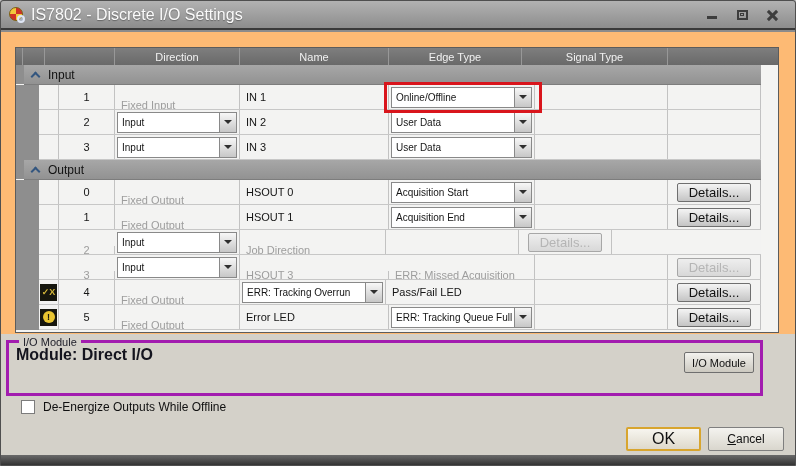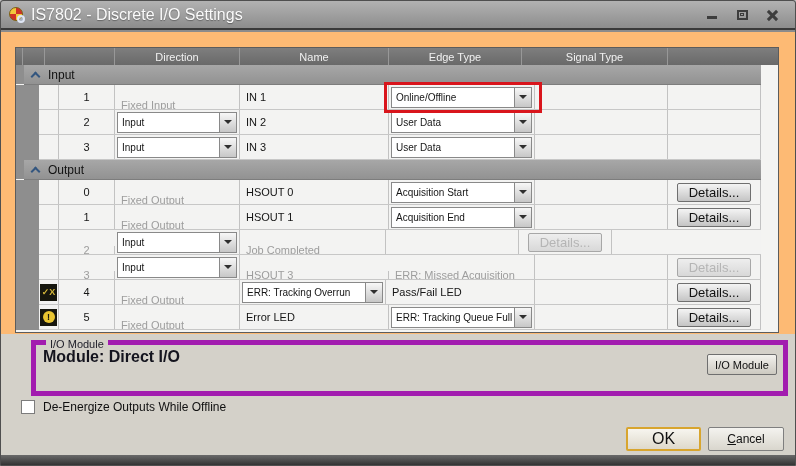--- a/index.html
+++ b/index.html
@@ -76,21 +76,21 @@
   .micon { width:17px; height:17px; background:#16160e; color:#d6b83a; font-size:9px; font-weight:bold;
            display:flex; align-items:center; justify-content:center; letter-spacing:0; }
   .micon .bang { width:12px; height:12px; border-radius:50%; background:#e8c431; color:#1b1b10;
                  font-size:9px; font-weight:bold; display:flex; align-items:center; justify-content:center; }
 
   .hl { position:absolute; left:368px; top:34px; width:158px; height:31px;
         border:3px solid #d9151c; pointer-events:none; }
 
   
   .lower { position:absolute; top:333px; left:0; right:0; height:123px; background:#d4d1c9; }
-  .groupbox { position:absolute; left:30px; top:6px; width:757px; height:56px; border:5px solid #a21caf; }
+  .groupbox { position:absolute; left:5px; top:6px; width:757px; height:56px; border:3px solid #a21caf; }
   .grouplabel { position:absolute; top:-7px; left:10px; padding:0 4px; background:#d4d1c9;
                 font-size:11px; color:#22222c; }
   .moduletext { position:absolute; left:7px; top:3px; font-size:16px; font-weight:bold; color:#14141e; }
   .btn-iomodule { position:absolute; right:6px; top:9px; width:70px; height:21px; font-size:11px; color:#111;
                   background:linear-gradient(#f3f2ee,#ccc9c0); border:1px solid #6f6f6f; border-radius:2px; }
   .checkrow { position:absolute; left:20px; top:66px; display:flex; align-items:center; gap:8px; }
   .checkbox { width:14px; height:14px; background:#ffffff; border:1px solid #7c7c7c; }
   .checklabel { font-size:12px; color:#101010; }
   .btn-ok { position:absolute; left:625px; top:93px; width:75px; height:24px; font-size:16px; color:#111;
             background:linear-gradient(#f7f5ef,#ded9cb); border:2px solid #d8a52e; border-radius:2px; }
@@ -269,21 +269,21 @@
           <div class="cell r-num dim">2</div>
           <div class="cell r-dir">
             <span class="combo">
               <span class="txt">Input</span>
               <span class="cbtn">
                   <i class="tri"></i>
                 </span>
             </span>
           </div>
           <div class="cell r-sig">
-              <span class="pad dim">Job Completed</span>
+              <span class="pad dim">Job Direction</span>
             </div>
           <div class="cell r-edge"></div>
           <div class="cell r-det">
               <button class="btn-details" disabled="">Details...</button>
             </div>
         </div>
 
         <div class="row">
           <div class="cell r-ic"></div>
           <div class="cell r-num dim">3</div>

